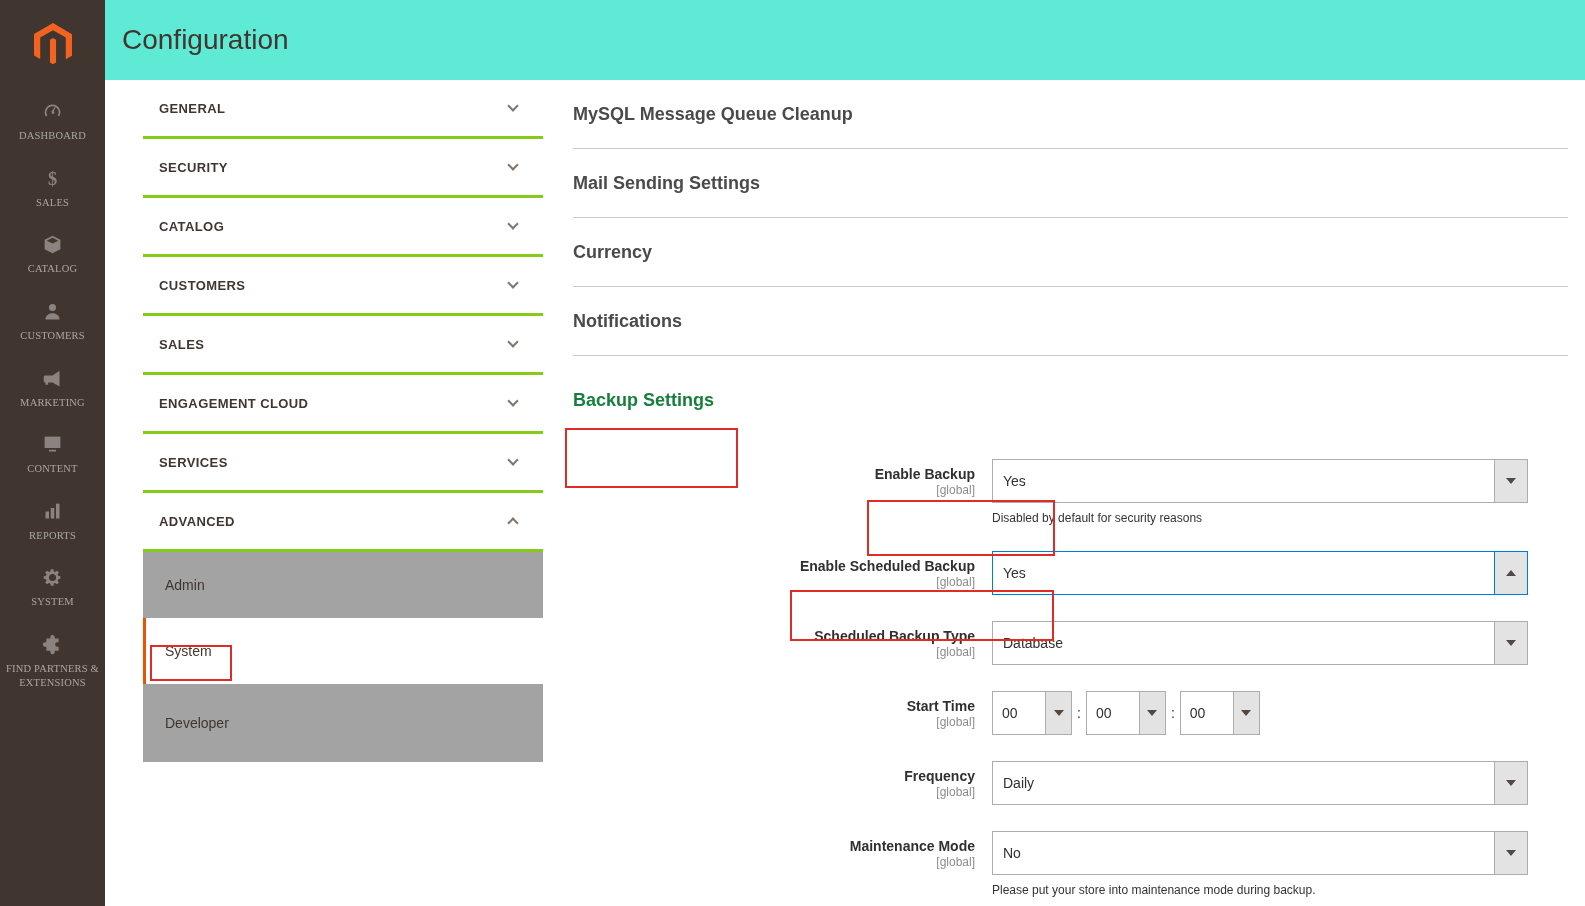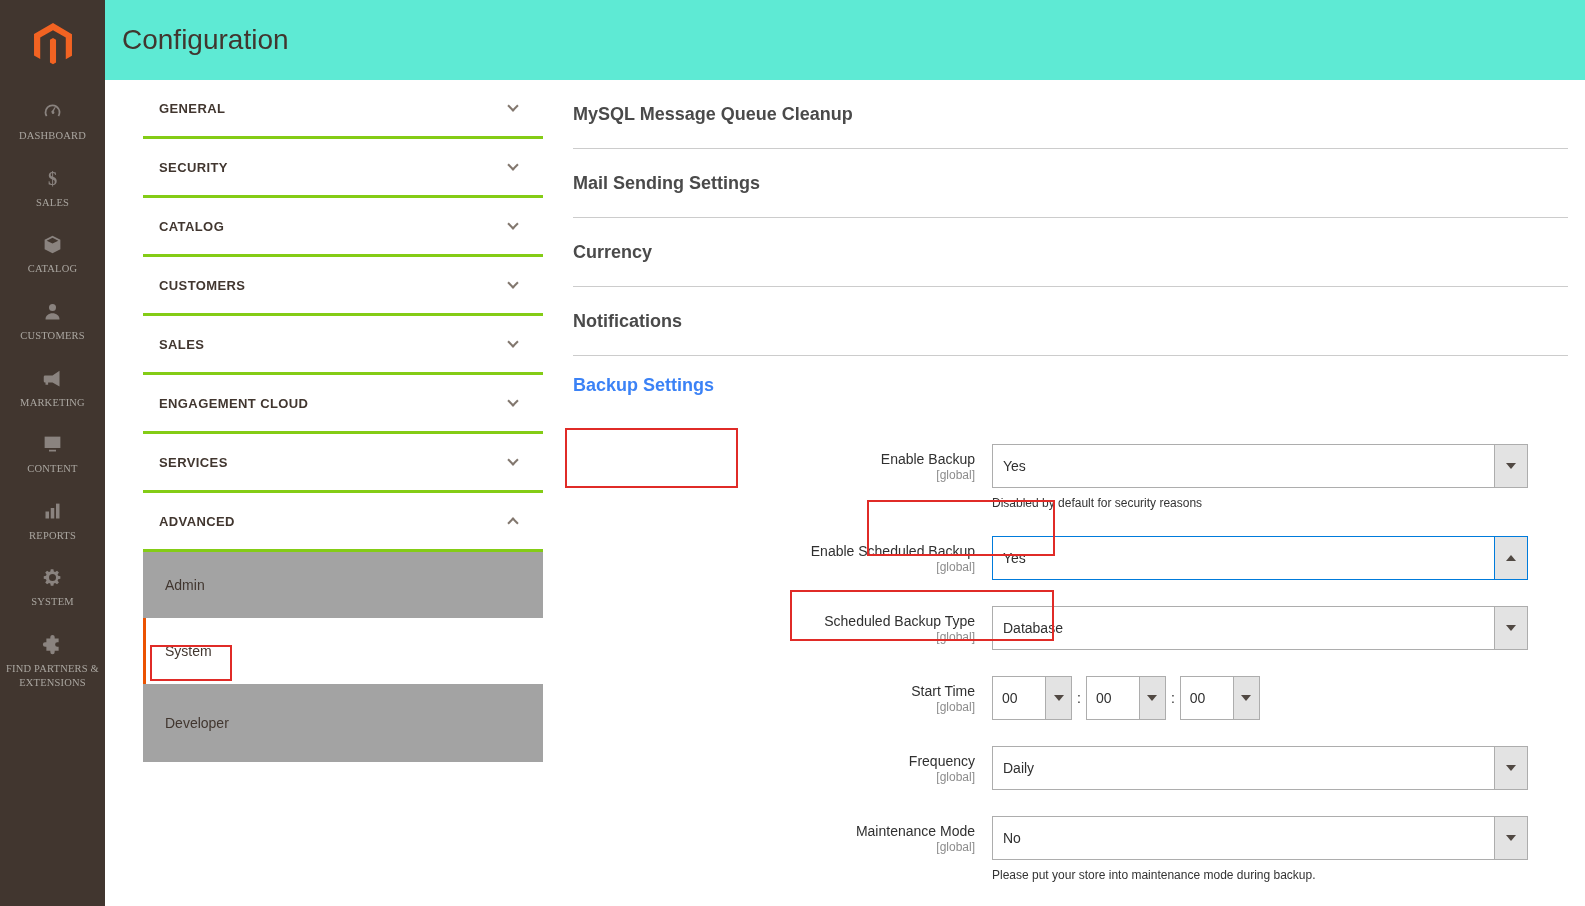--- a/index.html
+++ b/index.html
@@ -31,25 +31,25 @@
   .chev.up { transform: rotate(-135deg); margin-top: 4px; }
   .sub { display: flex; align-items: center; font-size: 14px; color: #41362f; cursor: pointer; }
   .sub.gray { background: #a3a3a3; }
   .sub-admin { height: 66px; padding-left: 22px; }
   .sub-system { height: 66px; padding-left: 19px; border-left: 3px solid #eb5202; background: #fff; }
   .sub-developer { height: 78px; padding-left: 22px; }
 
   
   .content { position: absolute; left: 573px; top: 80px; width: 995px; }
   .sec { height: 69px; display: flex; align-items: center; border-bottom: 1px solid #cccccc; font-size: 18px; font-weight: 600; color: #4a4a4a; cursor: pointer; }
-  .backup-title { margin-top: 17px; font-size: 18px; font-weight: 600; color: #3b82f6; line-height: 24px; cursor: pointer; display: inline-block; }
+  .backup-title { margin-top: 32px; font-size: 18px; font-weight: 600; color: #15803d; line-height: 24px; cursor: pointer; display: inline-block; }
   .form { margin-top: 47px; }
   .frow { display: flex; margin-bottom: 26px; }
   .flabel { width: 402px; display: flex; flex-direction: column; align-items: flex-end; padding-top: 7px; }
-  .lmain { font-size: 14px; font-weight: 400; color: #303030; text-align: center; }
+  .lmain { font-size: 14px; font-weight: 700; color: #303030; text-align: center; }
   .lscope { font-size: 12px; color: #8c8c8c; margin-top: 1px; }
   .ffield { margin-left: 17px; width: 536px; }
   .msel { display: flex; height: 44px; border: 1px solid #adadad; background: #fff; cursor: pointer; }
   .msel .val { flex: 1; display: flex; align-items: center; padding: 0 10px; font-size: 14px; color: #303030; overflow: hidden; }
   .msel .btn { width: 33px; border-left: 1px solid #adadad; background: #e3e3e3; display: flex; align-items: center; justify-content: center; }
   .caret { width: 0; height: 0; border-left: 5px solid transparent; border-right: 5px solid transparent; border-top: 6px solid #514943; }
   .caret.up { border-top: none; border-bottom: 6px solid #514943; }
   .msel.focused { border-color: #007bdb; }
   .msel.focused .btn { border-left-color: #007bdb; }
   .note { margin-top: 8px; font-size: 12px; color: #333333; }

